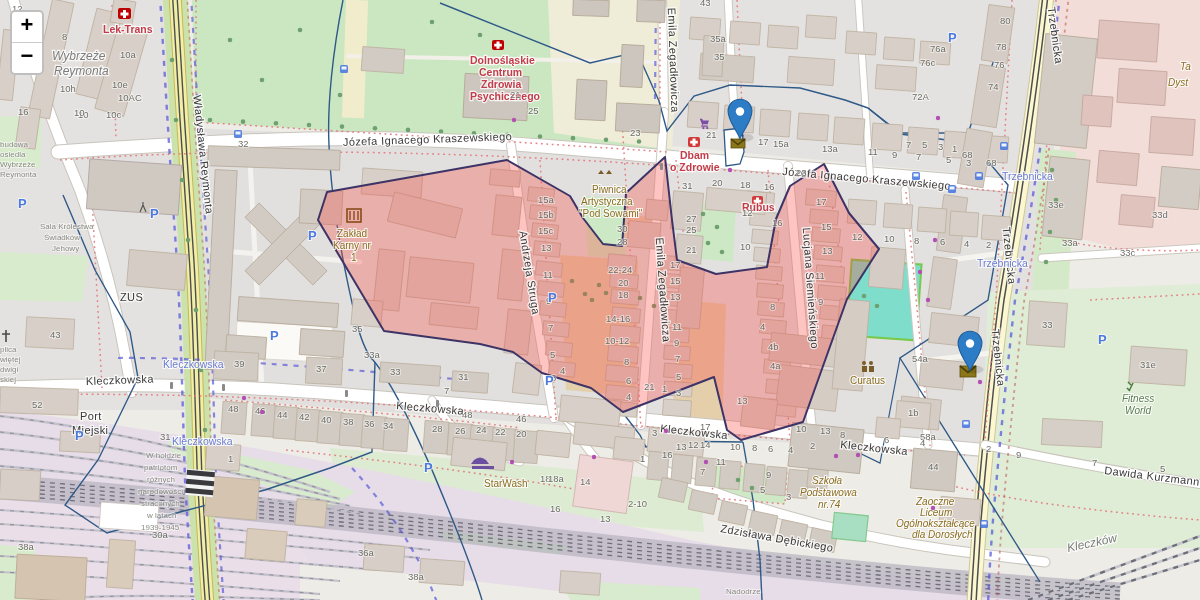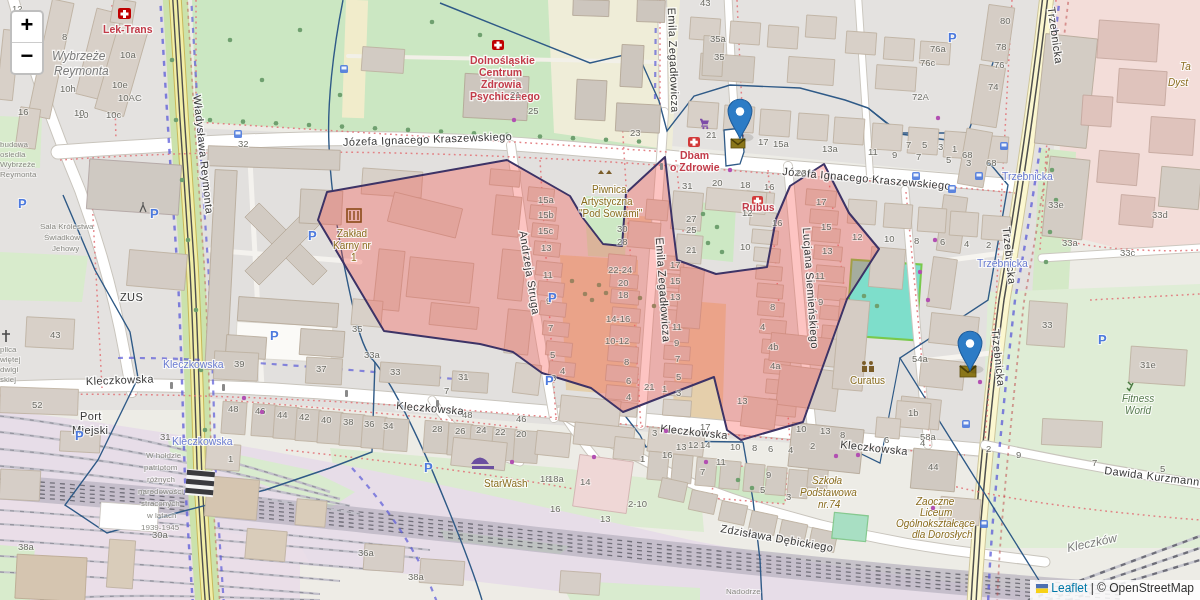--- a/index.html
+++ b/index.html
@@ -1006,16 +1006,12 @@
         <path d="M12.5,0.8 C19.2,0.8 24.4,6 24.4,12.7 C24.4,17.5 21.5,23.6 18.6,28.7 C16.2,32.9 13.8,36.6 12.5,40 C11.2,36.6 8.8,32.9 6.4,28.7 C3.5,23.6 0.6,17.5 0.6,12.7 C0.6,6 5.8,0.8 12.5,0.8 Z" fill="#2D7CC6" stroke="#1E5D9C" stroke-width="1.1"></path>
         <circle cx="12.5" cy="13" r="4.2" fill="#fff"></circle>
       </g>
 </svg>
 
 <div id="zoomctl">
       <div class="b">+</div>
       <div class="b">−</div>
     </div>
 
-<div id="attrib"><svg width="12" height="9" viewBox="0 0 12 9" style="vertical-align:-1px">
-        <rect width="12" height="4.5" fill="#4C6FB1"></rect>
-        <rect y="4.5" width="12" height="4.5" fill="#F7D117"></rect>
-      </svg> <a>Leaflet</a> | © OpenStreetMap</div>
 </div>
 </body></html>

